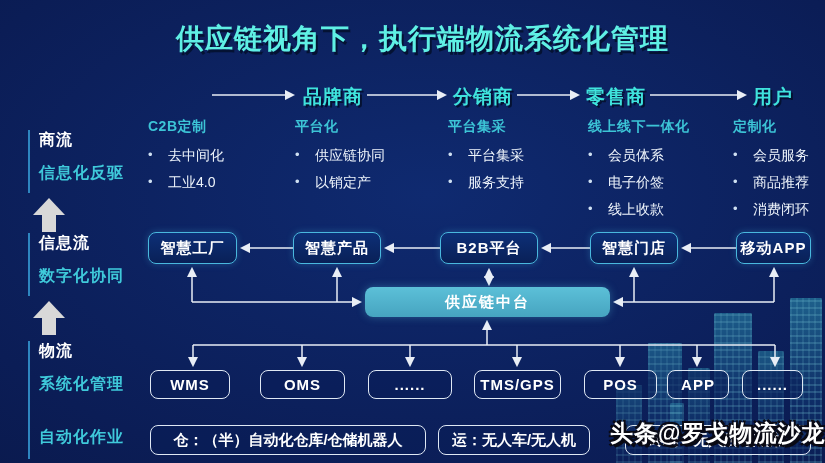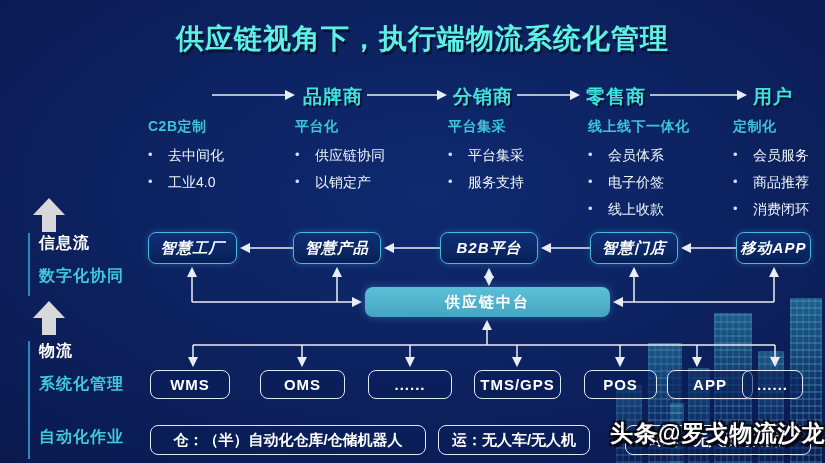--- a/index.html
+++ b/index.html
@@ -35,21 +35,21 @@
   .bullet{display:flex;align-items:flex-start;margin-bottom:9px;color:#eef4fb;font-size:14px;}
   .bullet .dot{width:20px;color:#cfe0f2;font-size:13px;line-height:18px;}
   .bullet .txt{line-height:18px;}
   
   .pbox{
     position:absolute;height:32px;box-sizing:border-box;z-index:3;
     border:1.5px solid #49b8de;border-radius:8px;
     background:linear-gradient(180deg,#0d2f77 0%,#092057 100%);
     box-shadow:0 0 7px rgba(70,180,225,.30);
     color:#ffffff;font-size:15px;font-weight:bold;
-    display:flex;align-items:center;justify-content:center;letter-spacing:1px;font-style:italic;
+    display:flex;align-items:center;justify-content:center;letter-spacing:1px;
   }
   
   .midbox{
     position:absolute;left:365px;top:287px;width:245px;height:30px;z-index:3;
     background:linear-gradient(180deg,#5cc0d8 0%,#46a4c0 100%);
     border-radius:8px;box-shadow:0 0 8px rgba(90,200,225,.35);
     color:#ffffff;font-size:15px;font-weight:bold;letter-spacing:2px;
     display:flex;align-items:center;justify-content:center;
   }
   
@@ -232,27 +232,31 @@
   <div class="pbox" style="left:590px;top:232px;width:88px;">智慧门店</div>
   <div class="pbox" style="left:736px;top:232px;width:75px;">移动APP</div>
 
   <div class="midbox">供应链中台</div>
 
   <div class="sbox" style="left:150px;width:80px;">WMS</div>
   <div class="sbox" style="left:260px;width:85px;">OMS</div>
   <div class="sbox" style="left:368px;width:84px;">......</div>
   <div class="sbox" style="left:474px;width:87px;">TMS/GPS</div>
   <div class="sbox" style="left:584px;width:73px;">POS</div>
-  <div class="sbox" style="left:667px;width:86px;text-align:center;">APP</div>
+  <div class="sbox" style="left:667px;width:62px;text-align:center;">APP</div>
   <div class="sbox" style="left:742px;width:61px;">......</div>
 
   <div class="abox" style="left:150px;width:276px;">仓：（半）自动化仓库/仓储机器人</div>
   <div class="abox" style="left:438px;width:152px;">运：无人车/无人机</div>
   <div class="abox" style="left:625px;width:186px;">终端：无人店/智能柜</div>
 
+  <div class="sgroup" style="top:130px;height:63px;">
+    <div class="flow">商流</div>
+    <div class="mode">信息化反驱</div>
+  </div>
   <div class="uparrow" style="top:198px;">
       <div class="tri"></div>
       <div class="stem"></div>
     </div>
 
   <div class="sgroup" style="top:233px;height:63px;">
     <div class="flow">信息流</div>
     <div class="mode">数字化协同</div>
   </div>
   <div class="uparrow" style="top:301px;">

